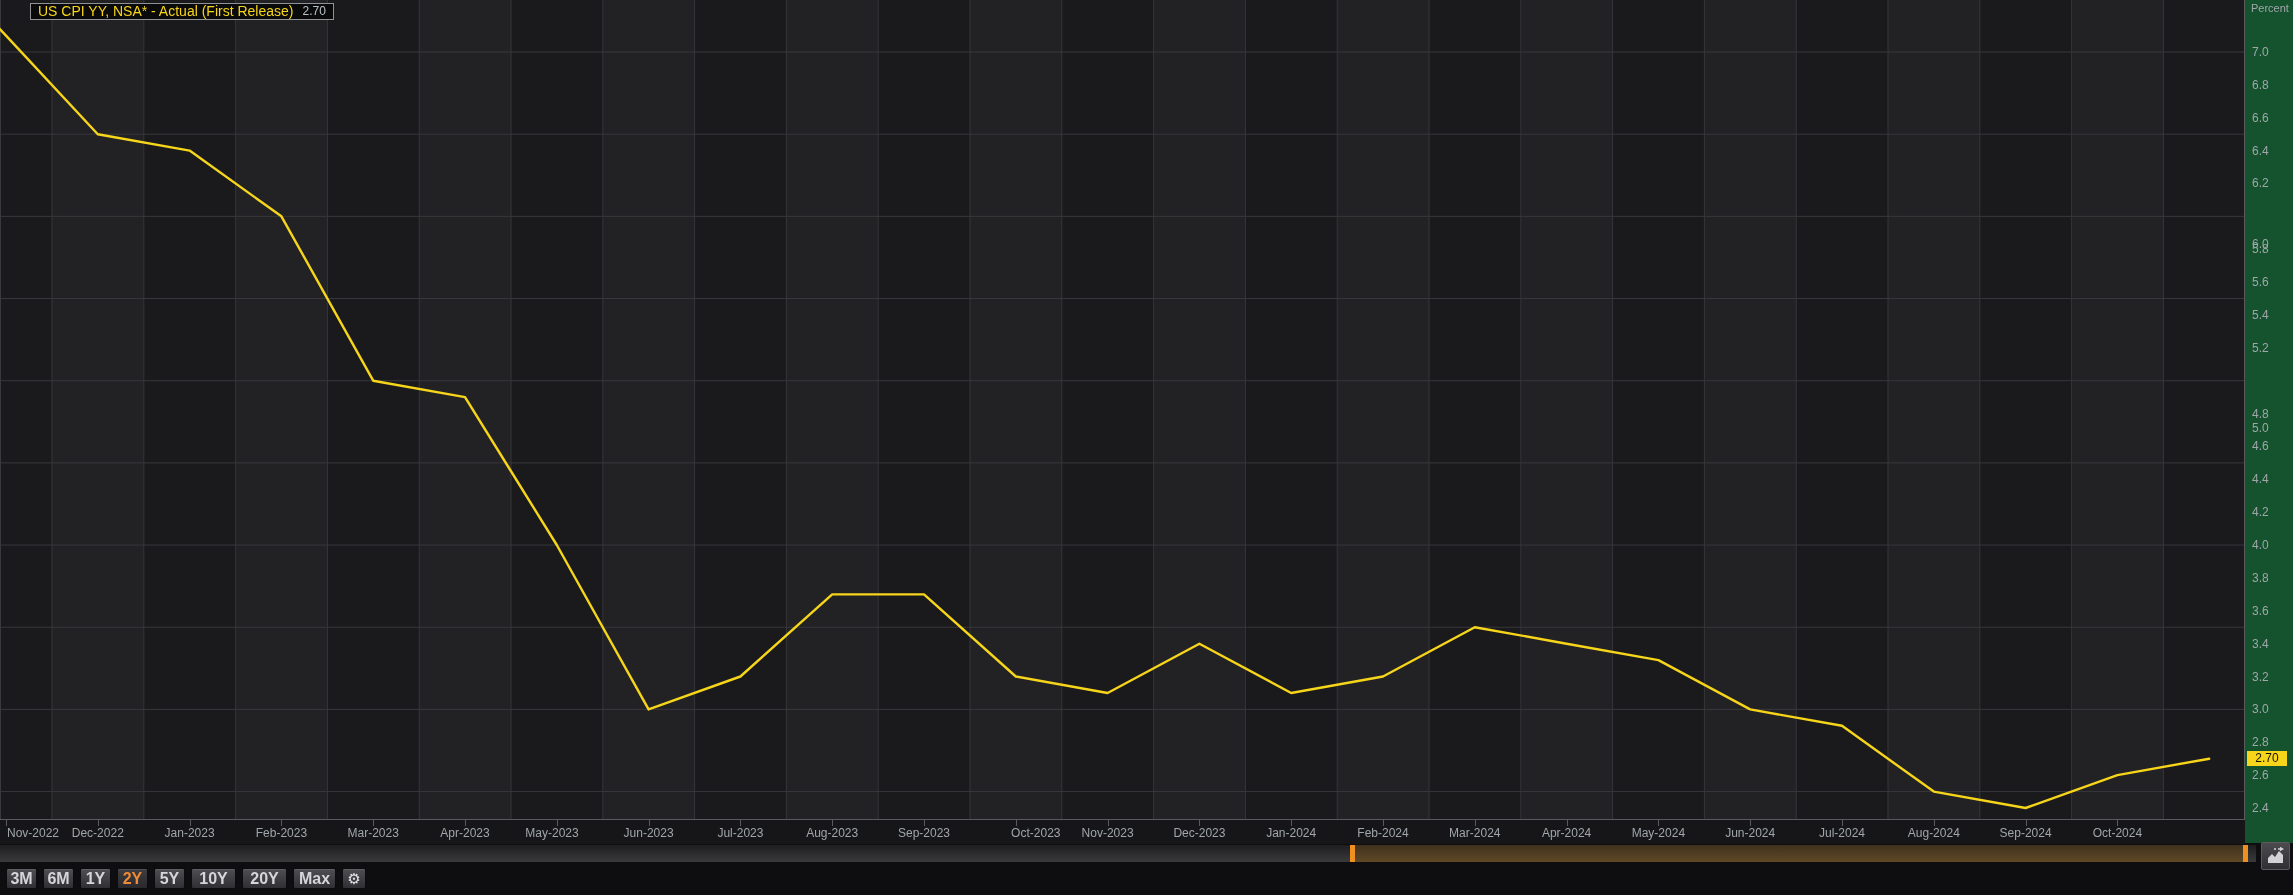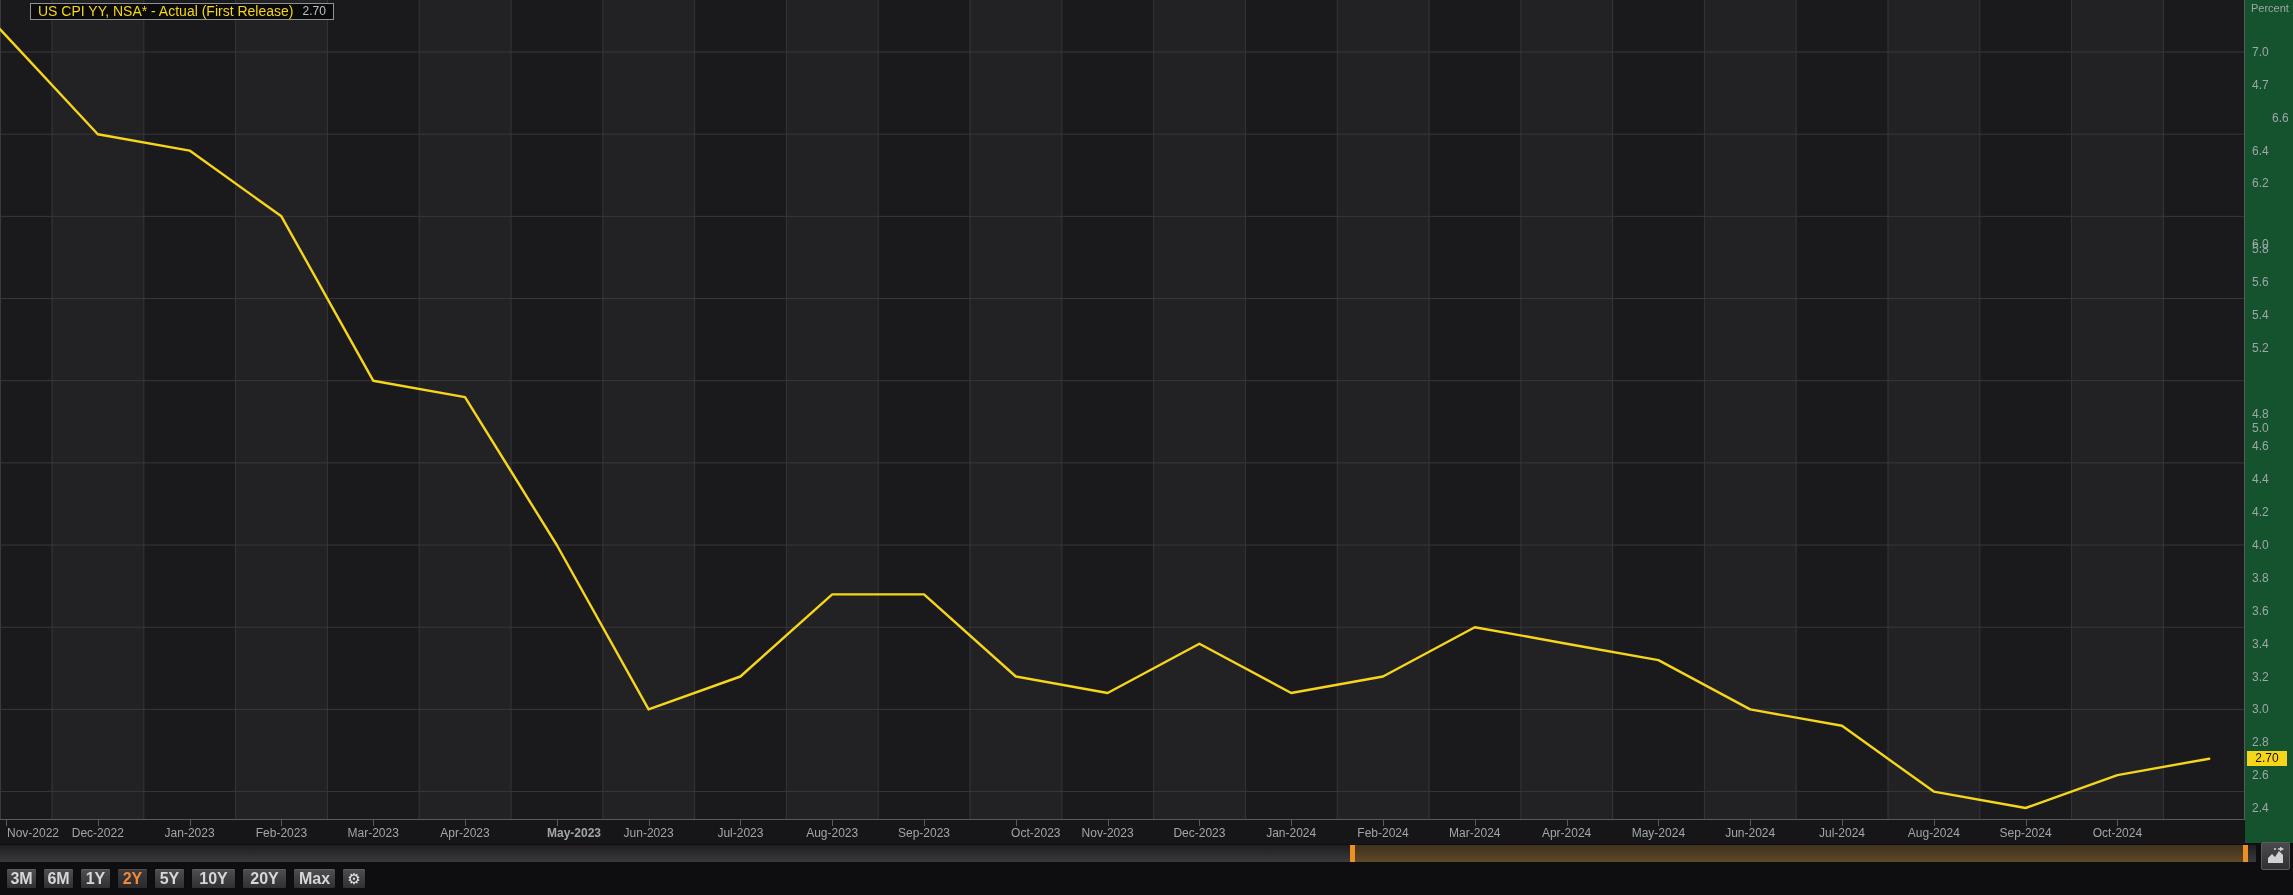--- a/index.html
+++ b/index.html
@@ -141,22 +141,22 @@
     <div class="legend">
       <span class="legend-label">US CPI YY, NSA* - Actual (First Release)</span>
       <span class="legend-value">2.70</span>
     </div>
   </div>
 
   <div class="ygutter">
     <div class="y-unit">Percent</div>
     <div id="yticks">
         <div class="ytick" style="top: 45px;">7.0</div>
-        <div class="ytick" style="top: 77.87px;">4.7</div>
-        <div class="ytick" style="top: 110.74px; margin-left: 20px;">6.6</div>
+        <div class="ytick" style="top: 77.87px;">6.8</div>
+        <div class="ytick" style="top: 110.74px;">6.6</div>
         <div class="ytick" style="top: 143.61px;">6.4</div>
         <div class="ytick" style="top: 176.48px;">6.2</div>
         <div class="ytick" style="top: 209.35px; margin-top: 28px;">6.0</div>
         <div class="ytick" style="top: 242.22px;">5.8</div>
         <div class="ytick" style="top: 275.09px;">5.6</div>
         <div class="ytick" style="top: 307.96px;">5.4</div>
         <div class="ytick" style="top: 340.83px;">5.2</div>
         <div class="ytick" style="top: 373.7px; margin-top: 47px;">5.0</div>
         <div class="ytick" style="top: 406.57px;">4.8</div>
         <div class="ytick" style="top: 439.44px;">4.6</div>
@@ -182,21 +182,21 @@
       <div class="xtick" style="left: 97.8px;">Dec-2022</div>
       <div class="xtickmark" style="left: 189.6px;"></div>
       <div class="xtick" style="left: 189.6px;">Jan-2023</div>
       <div class="xtickmark" style="left: 281.4px;"></div>
       <div class="xtick" style="left: 281.4px;">Feb-2023</div>
       <div class="xtickmark" style="left: 373.2px;"></div>
       <div class="xtick" style="left: 373.2px;">Mar-2023</div>
       <div class="xtickmark" style="left: 465px;"></div>
       <div class="xtick" style="left: 465px;">Apr-2023</div>
       <div class="xtickmark" style="left: 556.8px;"></div>
-      <div class="xtick" style="left: 574px; font-weight: bold;">May-2023</div>
+      <div class="xtick" style="left: 552px;">May-2023</div>
       <div class="xtickmark" style="left: 648.6px;"></div>
       <div class="xtick" style="left: 648.6px;">Jun-2023</div>
       <div class="xtickmark" style="left: 740.4px;"></div>
       <div class="xtick" style="left: 740.4px;">Jul-2023</div>
       <div class="xtickmark" style="left: 832.2px;"></div>
       <div class="xtick" style="left: 832.2px;">Aug-2023</div>
       <div class="xtickmark" style="left: 924px;"></div>
       <div class="xtick" style="left: 924px;">Sep-2023</div>
       <div class="xtickmark" style="left: 1015.8px;"></div>
       <div class="xtick" style="left: 1015.8px; margin-left: 20px;">Oct-2023</div>

